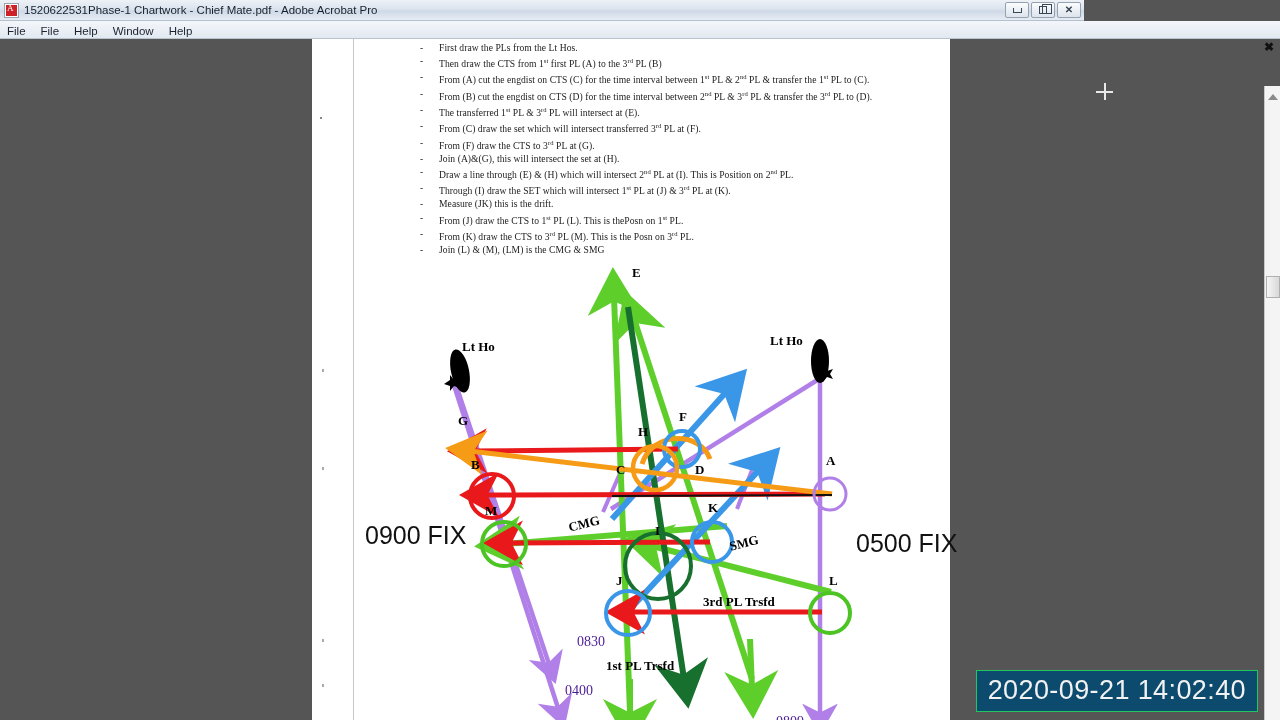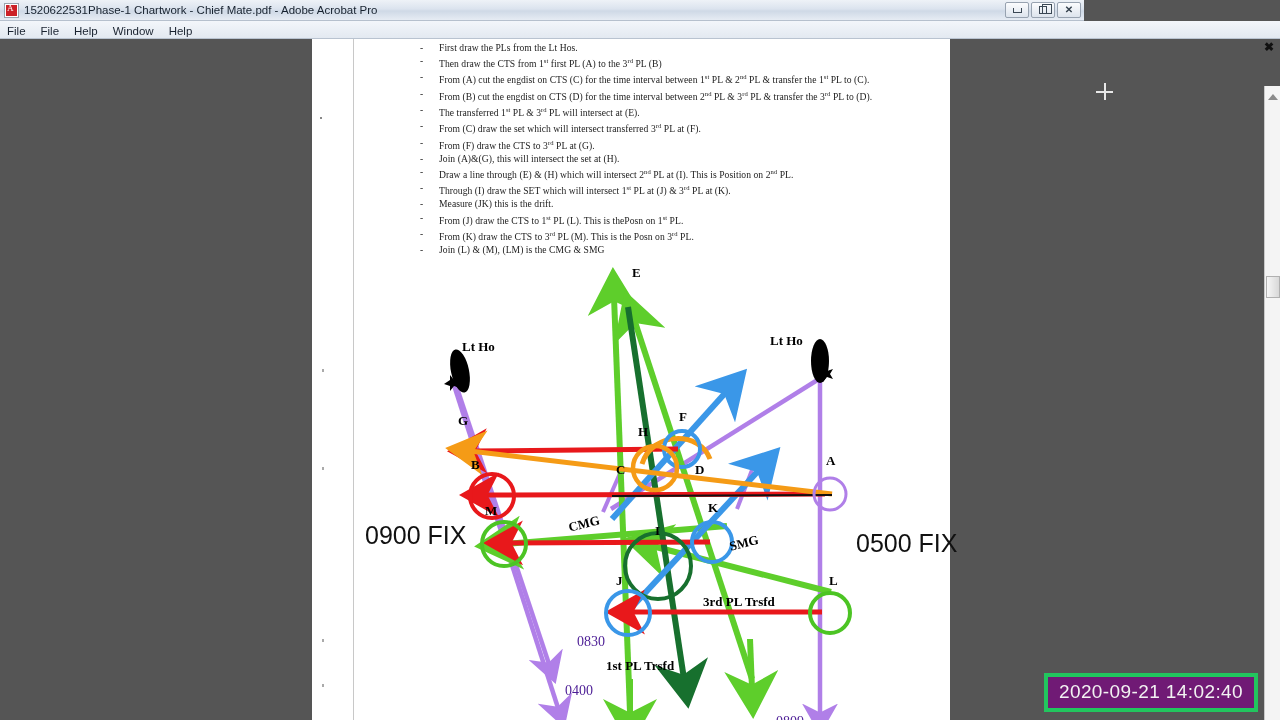--- a/index.html
+++ b/index.html
@@ -141,24 +141,24 @@
     font-size: 25px; color: #111; white-space: nowrap; line-height: 1;
   }
   .time-label {
     position: absolute; font-family: "Liberation Serif", serif;
     font-size: 14px; color: #4c1d95; white-space: nowrap; line-height: 1;
   }
 
   
   .timestamp {
     position: absolute; right: 22px; bottom: 8px;
-    background: #701a75; color: #f2f2f2;
-    font-family: "Liberation Sans", sans-serif; font-size: 19px;
+    background: #0c4a6e; color: #f2f2f2;
+    font-family: "Liberation Sans", sans-serif; font-size: 27px;
     padding: 4px 11px 5px 11px; letter-spacing: 0.4px;
-    border: 4px solid #22c55e; white-space: nowrap;
+    border: 1px solid #22c55e; white-space: nowrap;
   }
 
   
   .cursor {
     position: absolute; left: 1096px; top: 83px; width: 17px; height: 17px;
   }
   .cursor::before {
     content: ""; position: absolute; left: 0; top: 8px; width: 17px; height: 1.6px;
     background: #e8e8e8;
   }

